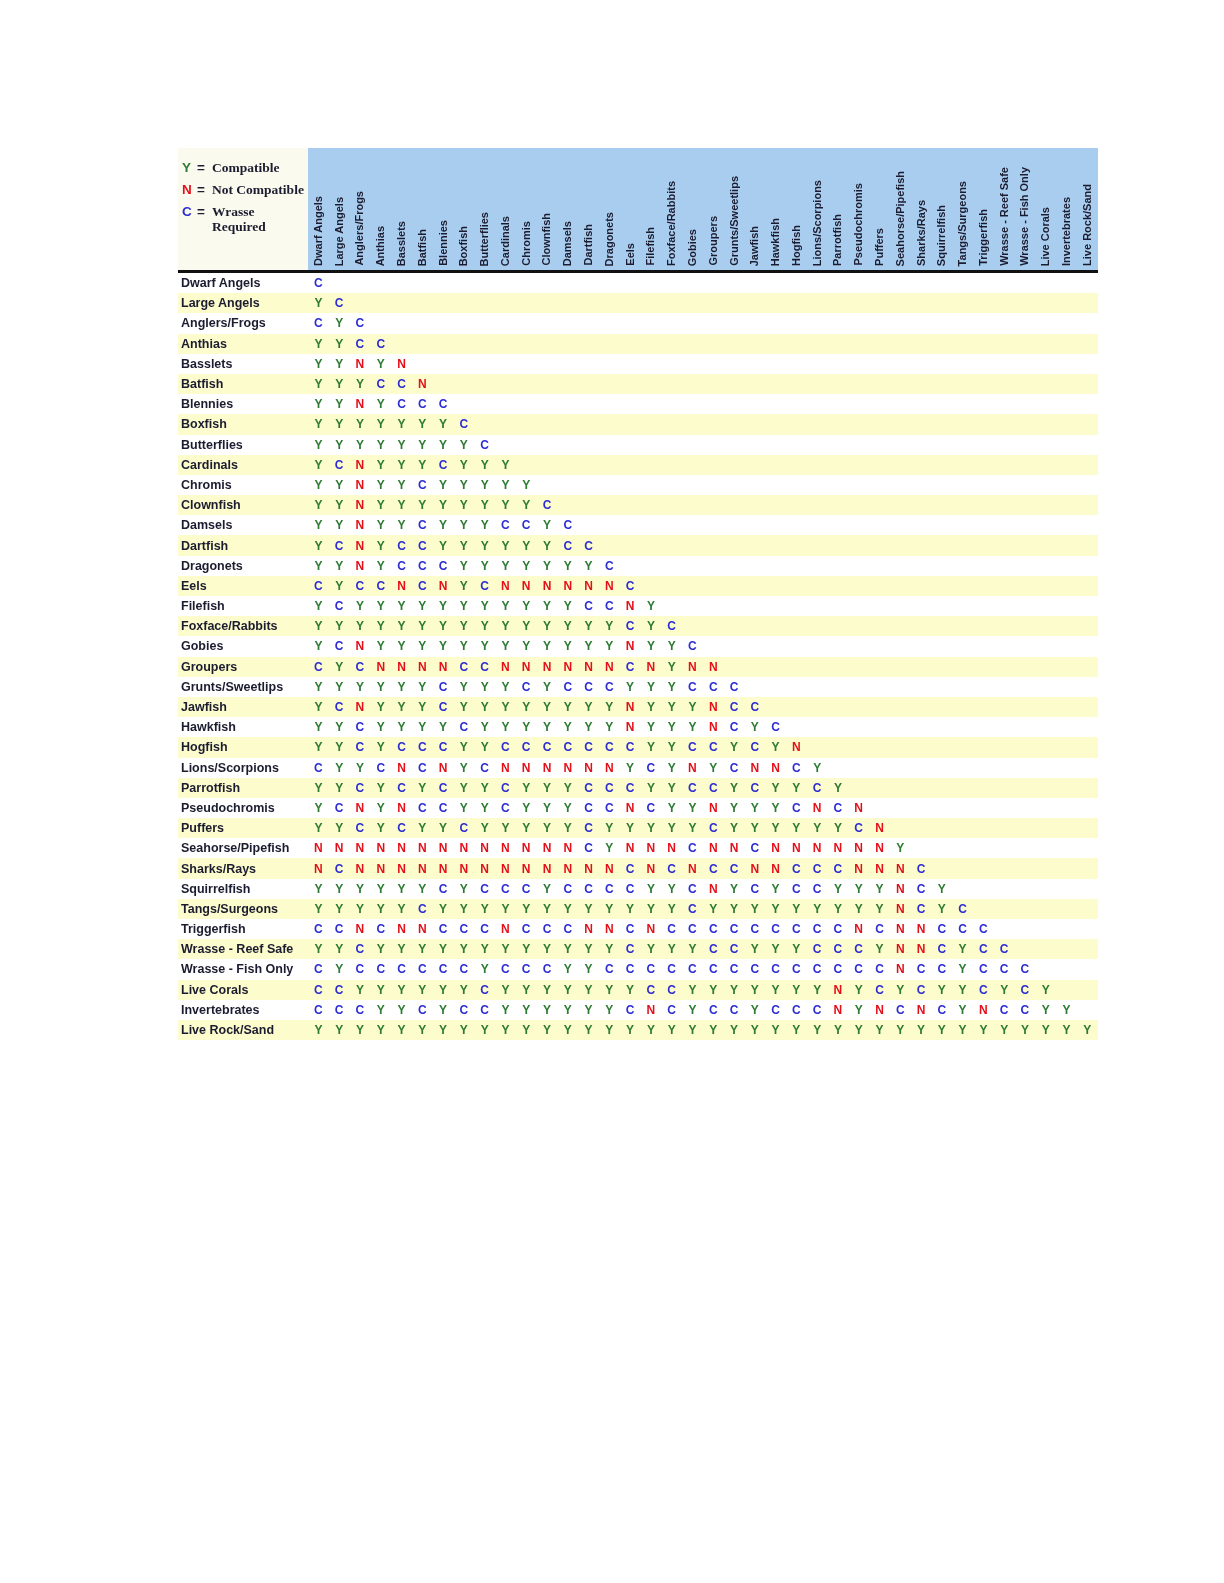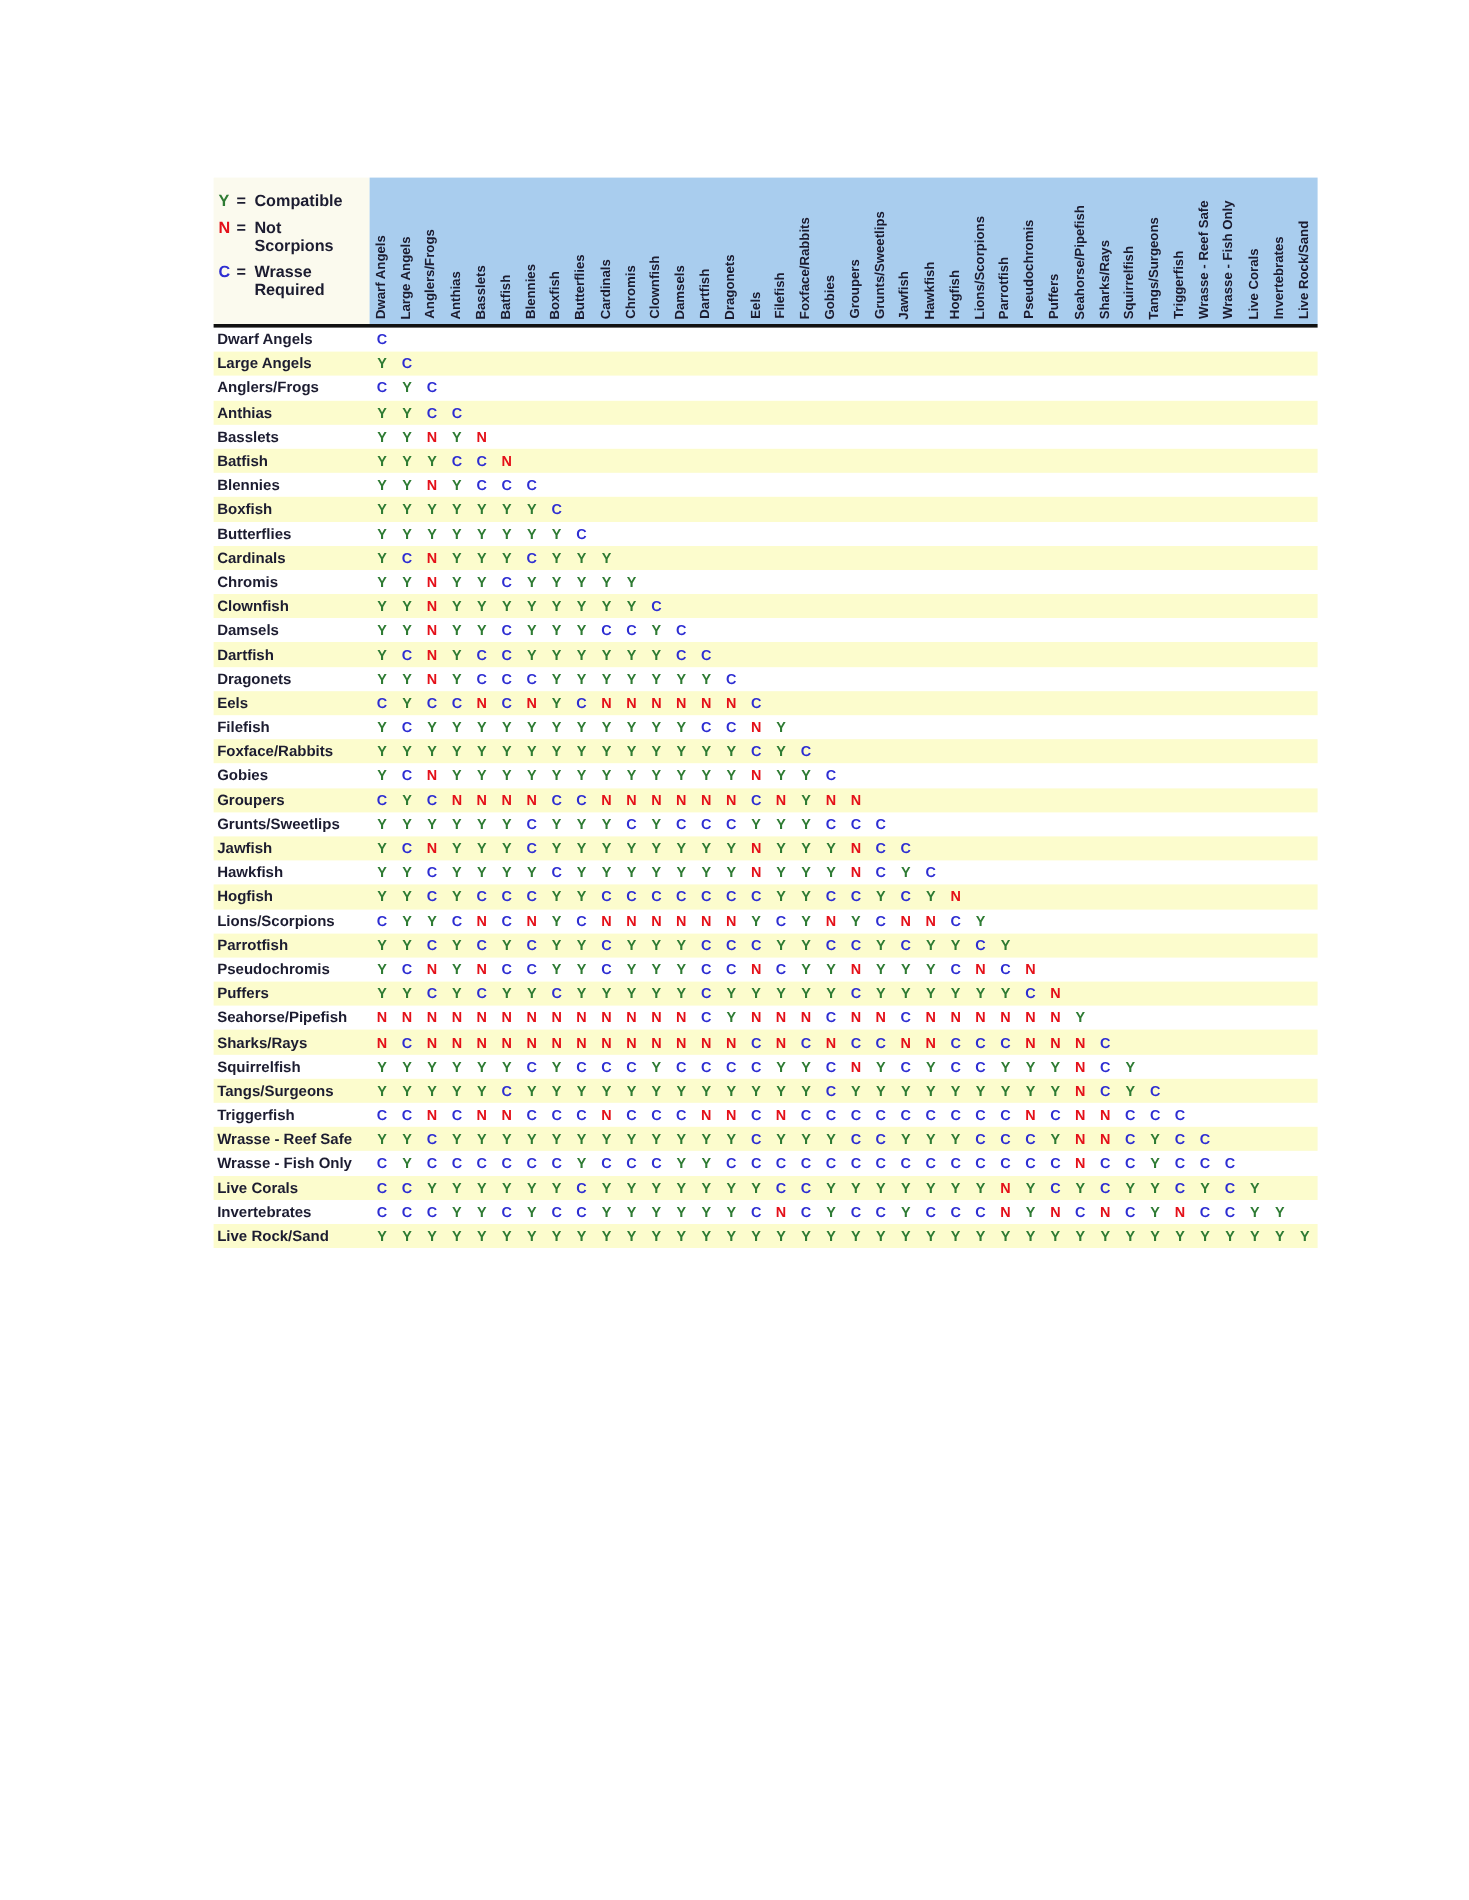--- a/index.html
+++ b/index.html
@@ -27,21 +27,21 @@
   .litem{
     display:flex;
     font-weight:bold;
     font-size:13.5px;
     line-height:1.12;
     margin-bottom:7px;
     color:var(--text,#1c1c30);
   }
   .lsym{width:15px;flex:none;}
   .leq{width:15px;flex:none;color:var(--text,#1c1c30);}
-  .ltext{width:92px;color:var(--text,#1c1c30);}
+  .ltext{width:92px;color:var(--text,#1c1c30);font-family:Liberation Serif, serif;}
   .cols{
     flex:1;
     background:var(--header-bg,#a9cdee);
     display:flex;
     align-items:flex-end;
   }
   .hcol{
     width:20.79px;flex:none;
     display:flex;justify-content:center;align-items:flex-end;
     height:100%;
@@ -92,21 +92,21 @@
     <div class="header-row">
       <div class="legend">
         <div class="litem">
           <span class="lsym sym-Y">Y</span>
           <span class="leq">=</span>
           <span class="ltext">Compatible</span>
         </div>
         <div class="litem">
           <span class="lsym sym-N">N</span>
           <span class="leq">=</span>
-          <span class="ltext">Not Scorpions</span>
+          <span class="ltext">Not Compatible</span>
         </div>
         <div class="litem">
           <span class="lsym sym-C">C</span>
           <span class="leq">=</span>
           <span class="ltext">Wrasse Required</span>
         </div>
       </div>
       <div class="cols">
           <div class="hcol">
             <span class="hlabel">Dwarf Angels</span>

